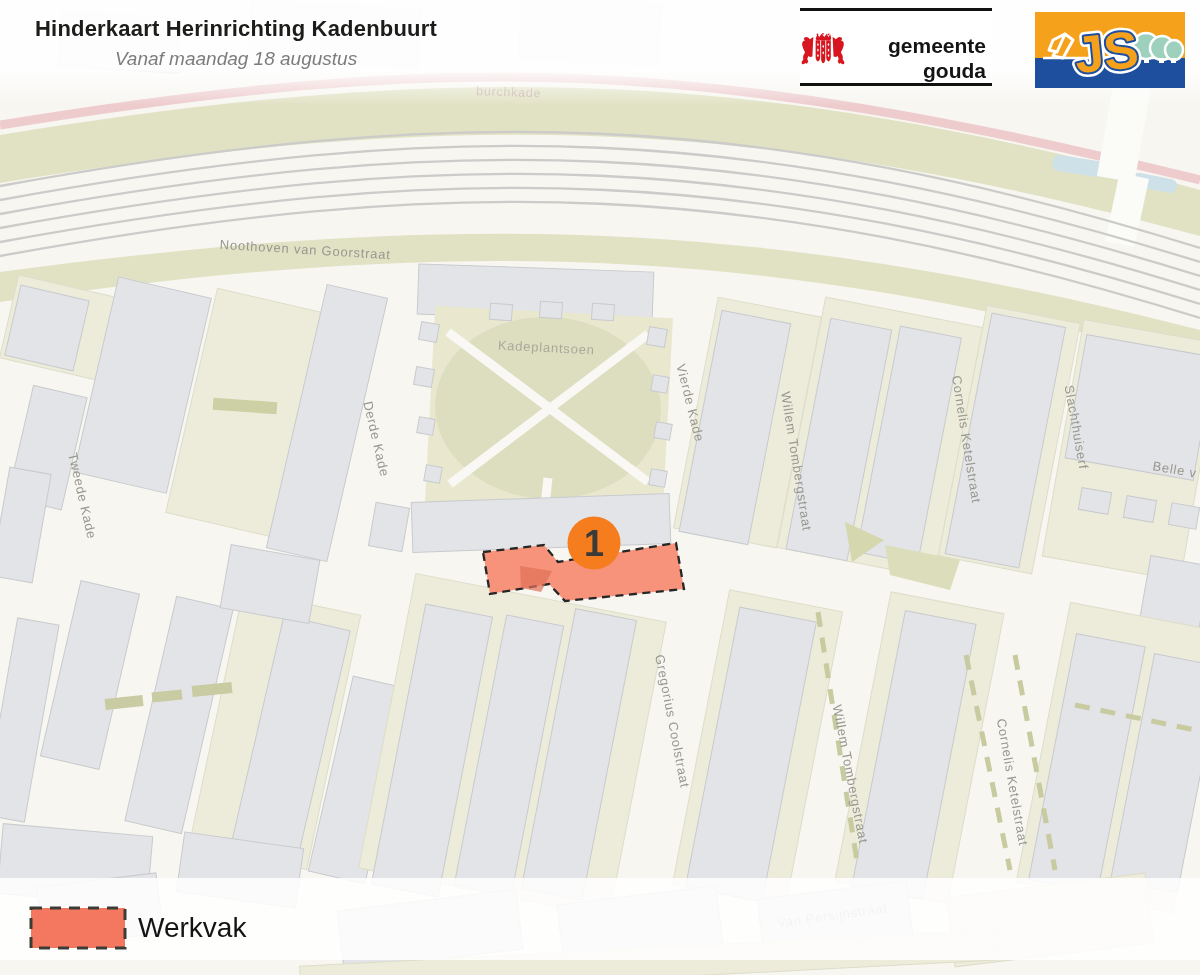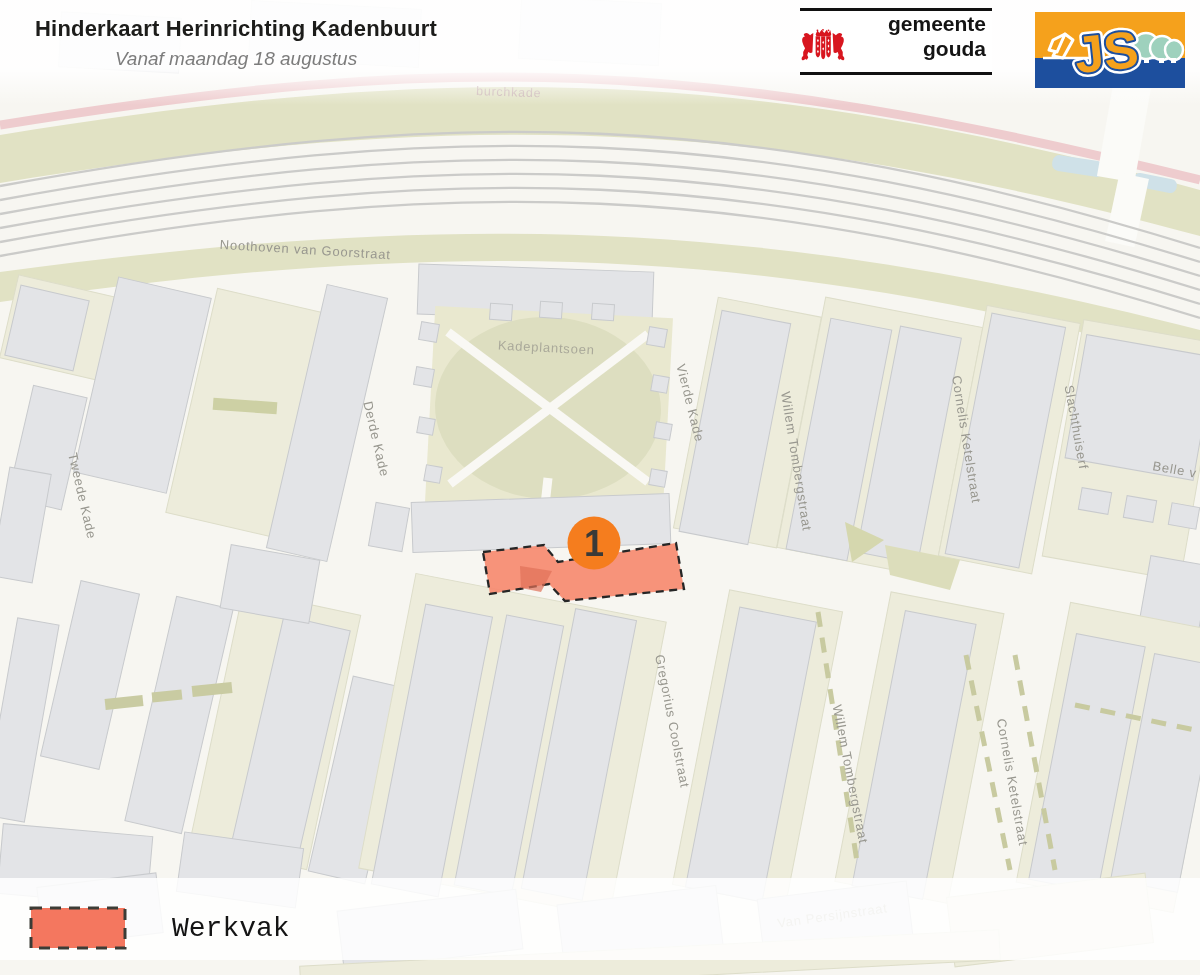--- a/index.html
+++ b/index.html
@@ -15,30 +15,30 @@
   .lblpink{fill:#c9b3b1;font-size:12.5px;}
   .lblfaint{fill:#b5b3a6;}
   
   .header-overlay{position:absolute;left:0;top:0;width:100%;height:105px;pointer-events:none;
       background:linear-gradient(to bottom,rgba(255,255,255,.94) 0%,rgba(255,255,255,.94) 65%,rgba(255,255,255,0) 100%);}
   .legend-overlay{position:absolute;left:0;top:878px;width:100%;height:82px;background:rgba(255,255,255,.85);}
   .header-content{position:absolute;left:35px;top:16px;}
   .header-content h1{margin:0;font-size:22px;font-weight:700;color:#1c1c1a;letter-spacing:.2px;}
   .header-content p{margin:6px 0 0 0;font-size:19px;font-style:italic;color:#7c7c7c;text-align:center;}
   
-  .logo-gouda{position:absolute;left:800px;top:8px;width:192px;height:67px;background:#fff;
-      border-top:3px solid #111;border-bottom:3px solid #111;display:flex;align-items:flex-start;box-sizing:border-box;gap:42px;}
+  .logo-gouda{position:absolute;left:800px;top:8px;width:192px;height:78px;background:#fff;
+      border-top:3px solid #111;border-bottom:3px solid #111;display:flex;align-items:flex-end;box-sizing:border-box;gap:42px;}
   .logo-gouda .words{flex:1;display:flex;flex-direction:column;align-items:flex-end;padding-right:6px;}
   .logo-gouda .words span{font-size:21px;font-weight:700;color:#141414;line-height:1.2;}
   
   .logo-js{position:absolute;left:1035px;top:12px;width:150px;height:76px;}
   
   .legend-row{position:absolute;left:28px;top:905px;display:flex;align-items:center;}
   .legend-row .swatch{width:100px;height:46px;}
-  .legend-row .legend-label{margin-left:44px;font-size:28px;color:#141414;font-family:Liberation Mono, monospace;}
+  .legend-row .legend-label{margin-left:10px;font-size:28px;color:#141414;}
 </style>
 </head>
 <body>
 
 <div class="stage">
 
   <svg width="1200" height="975" viewBox="0 0 1200 975" style="position:absolute;left:0;top:0;">
 
     <g>
       <rect class="b" x="60" y="15" width="120" height="55" transform="rotate(3 120 42)"></rect>

